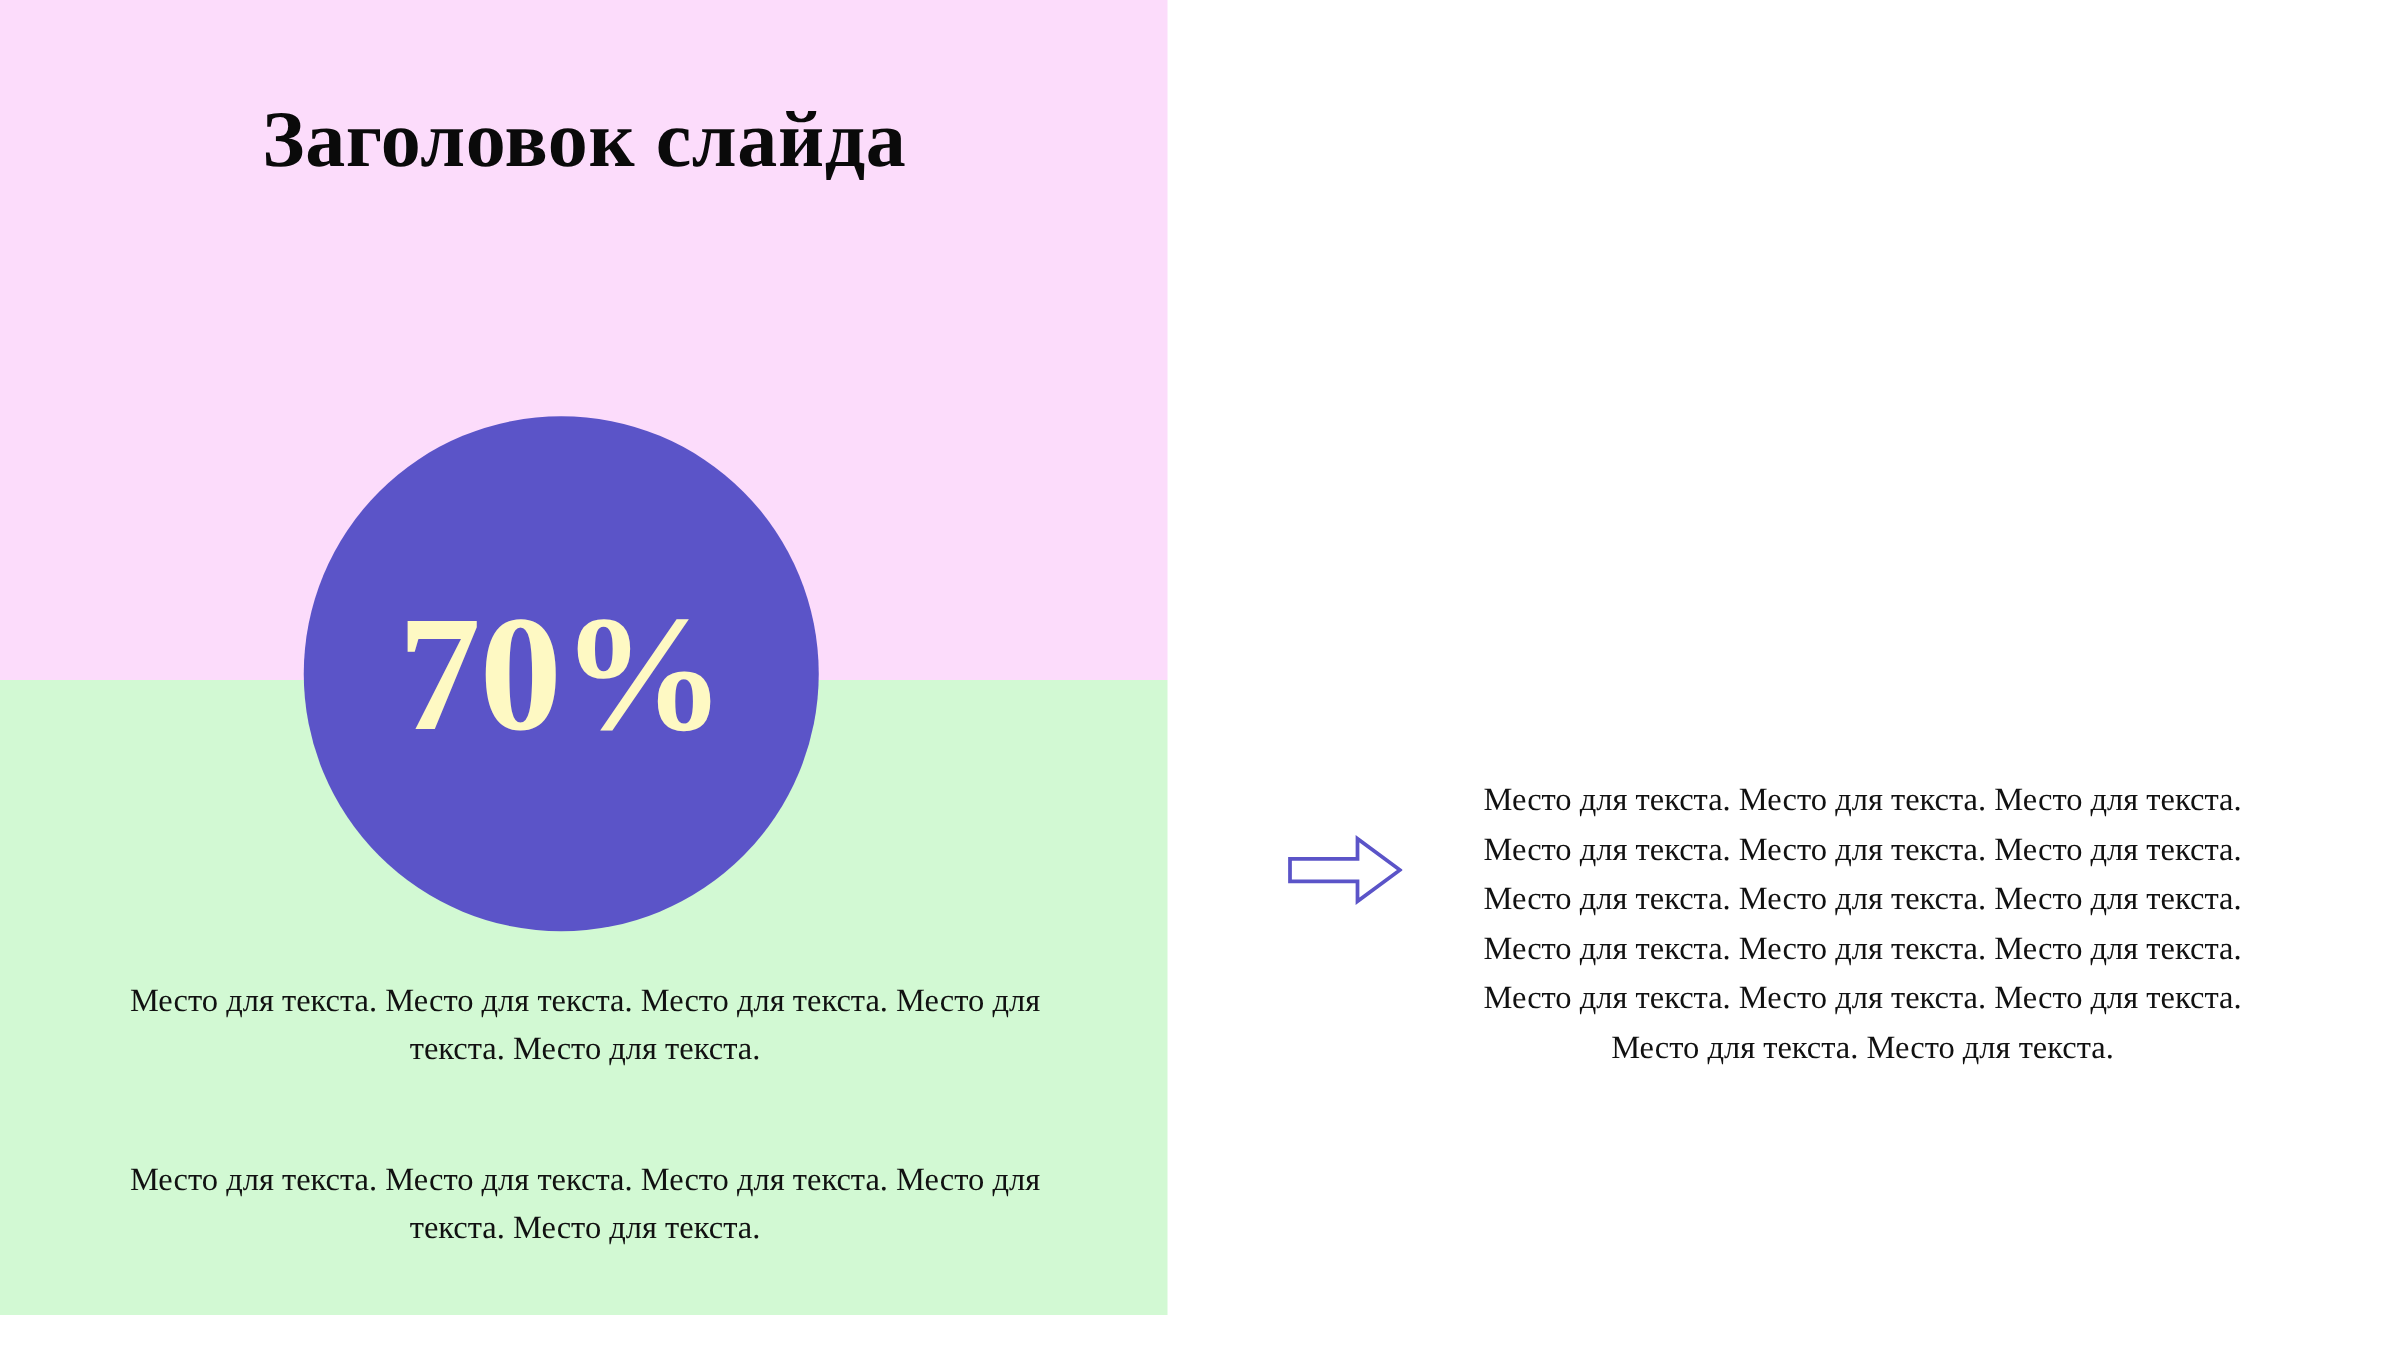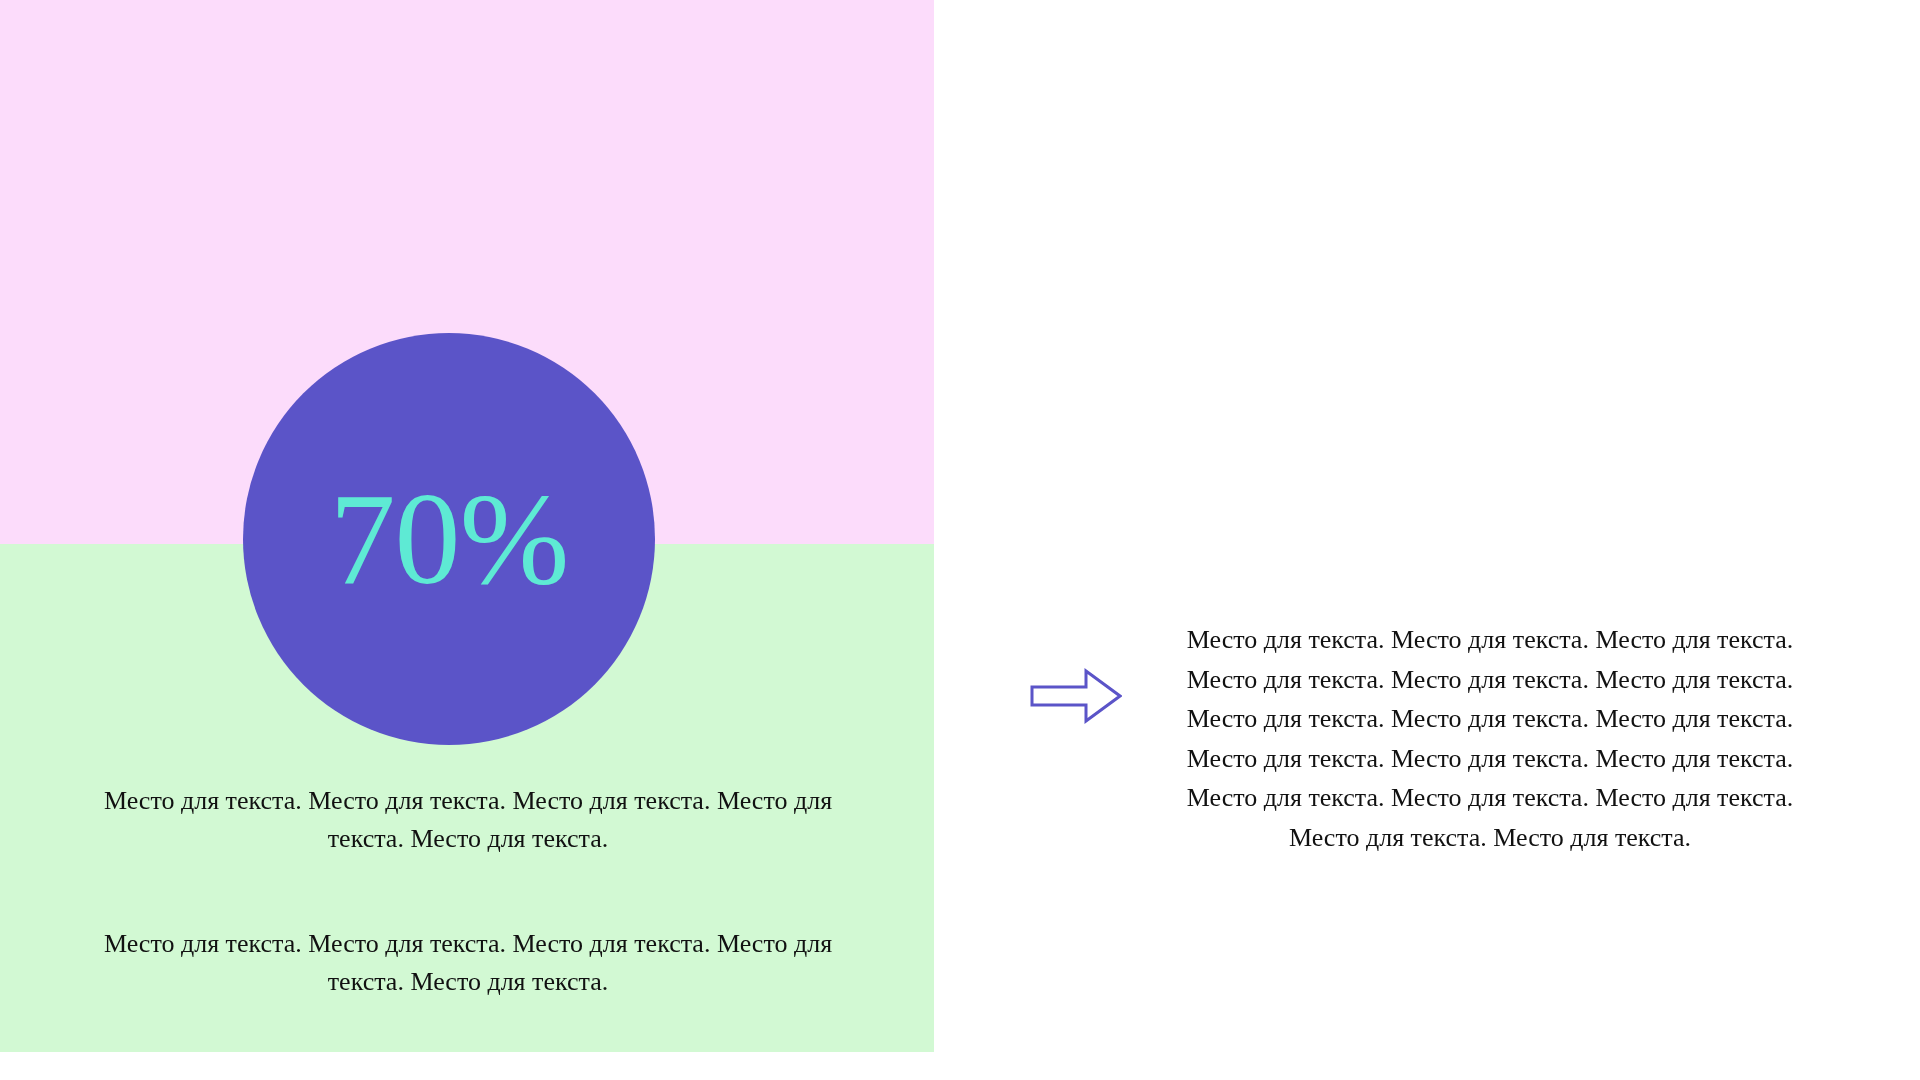--- a/index.html
+++ b/index.html
@@ -65,24 +65,24 @@
     top: 333px;
     width: 412px;
     height: 412px;
     border-radius: 50%;
     background: #5b54c8;
     display: flex;
     align-items: center;
     justify-content: center;
   }
   .stat-circle-value {
-    color: #5eead4;
+    color: #fef9c3;
     font-size: 132px;
     line-height: 1;
-    font-weight: 400;
+    font-weight: 700;
     letter-spacing: -1px;
     text-align: right;
   }
 
   .left-text-block {
     position: absolute;
     left: 78px;
     width: 780px;
     text-align: center;
     font-size: 26px;
@@ -115,20 +115,21 @@
 </head>
 <body>
 
 <div class="slide">
 
   <div class="left-panel">
     <div class="band-pink"></div>
     <div class="band-green"></div>
   </div>
 
+  <div class="slide-title">Заголовок слайда</div>
 
   <div class="stat-circle">
     <span class="stat-circle-value">70%</span>
   </div>
 
   <div class="left-text-block left-text-1">Место для текста. Место для текста. Место для текста. Место для текста. Место для текста.</div>
 
   <div class="left-text-block left-text-2">Место для текста. Место для текста. Место для текста. Место для текста. Место для текста.</div>
 
   <div class="arrow-icon">

